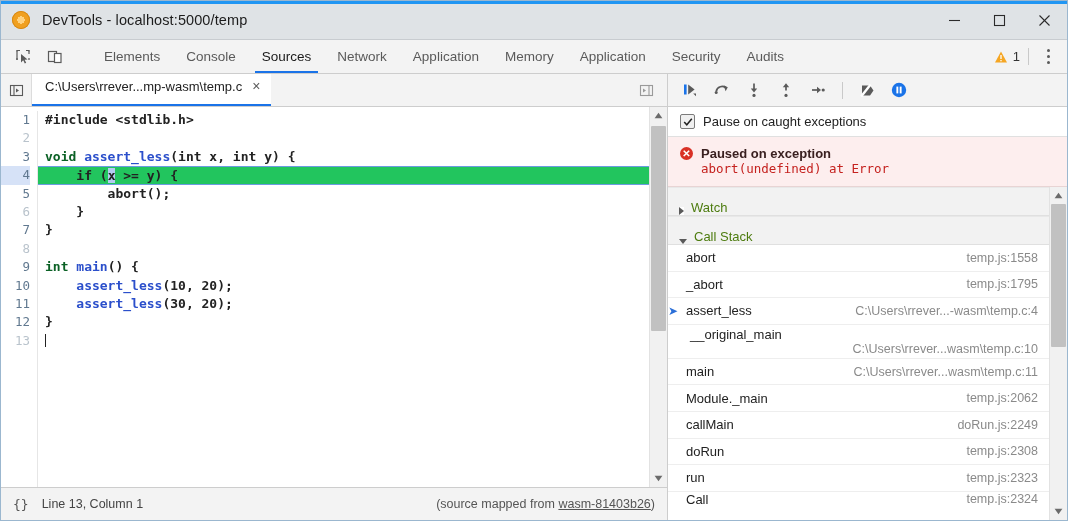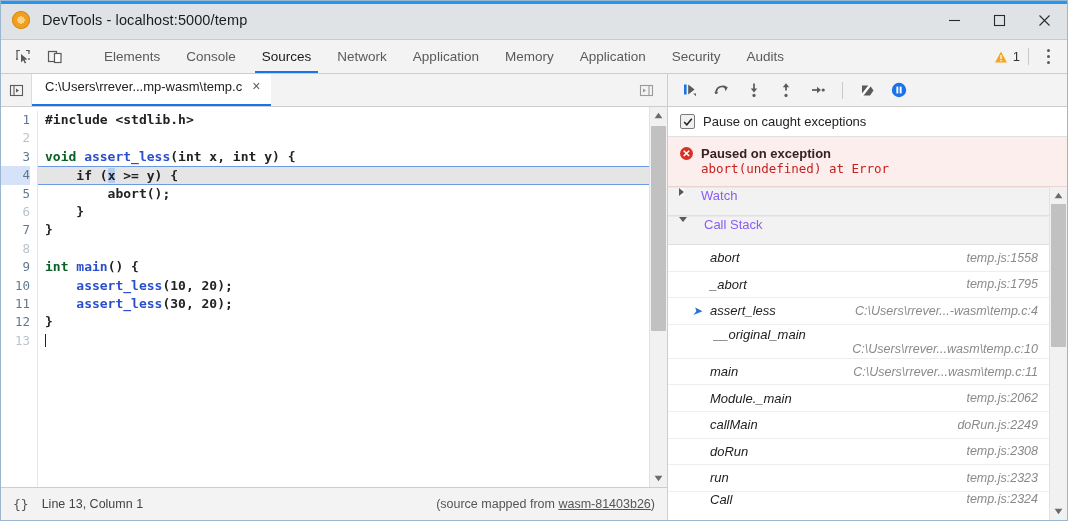--- a/index.html
+++ b/index.html
@@ -95,21 +95,21 @@
   .editor-inner{flex:1;display:flex;min-width:0;padding-top:4px;}
   .gutter{
     width:36px;flex:0 0 36px;text-align:right;padding-right:7px;box-sizing:border-box;
     color:#60788f;user-select:none;
   }
   .gutter .ln{height:18.4px;line-height:18.4px;font-size:12.5px;}
   .gutter .ln.blank{color:#b9c3cc;}
   .gutter .ln.hl{background:#d6e2f7;}
   .codecol{flex:1;min-width:0;position:relative;border-left:1px solid #e6e6e6;font-weight:bold;}
   .cline{height:18.4px;line-height:18.4px;white-space:pre;padding-left:7px;}
-  .cline.hl{background:#e5e5e5;border-top:1px solid #6c9ae0;border-bottom:1px solid #6c9ae0;
+  .cline.hl{background:#22c55e;border-top:1px solid #6c9ae0;border-bottom:1px solid #6c9ae0;
             height:18.4px;box-sizing:border-box;}
   .k{color:#0b6125;}        
   .fn{color:#2b4fcb;}
   .pre{color:#222;}
   .sel{background:#b4ccef;}
   .caret{display:inline-block;width:1px;height:13px;background:#222;vertical-align:-2px;}
   
   .vscroll{
     width:17px;flex:0 0 17px;background:#f1f1f1;border-left:1px solid #e2e2e2;
     display:flex;flex-direction:column;align-items:center;
@@ -148,30 +148,30 @@
     width:13px;height:13px;border-radius:50%;background:#d93025;color:#fff;
     font-size:10px;line-height:13px;text-align:center;flex:0 0 13px;font-weight:bold;
   }
   .exc-detail{
     margin-top:0;margin-left:21px;font-family:"DejaVu Sans Mono", monospace;
     font-size:12.5px;color:#c5221f;
   }
   .dbg-scroll{flex:1;display:flex;min-height:0;}
   .dbg-list{flex:1;min-width:0;overflow:hidden;}
   .sect-head{
-    height:27px;display:flex;align-items:flex-start;gap:17px;padding-left:11px;
+    height:27px;display:flex;align-items:flex-end;gap:7px;padding-left:11px;
     background:#f2f2f2;border-bottom:1px solid #e0e0e0;border-top:1px solid #e8e8e8;
-    font-size:13px;color:#8b5cf6;
+    font-size:13px;color:#4d7c0f;
   }
   .tri{width:0;height:0;flex:0 0 auto;}
   .tri.right{border-left:5px solid #5a5a5a;border-top:4px solid transparent;border-bottom:4px solid transparent;}
   .tri.down{border-top:5px solid #5a5a5a;border-left:4px solid transparent;border-right:4px solid transparent;}
   .cs-row{
     height:26.6px;display:flex;align-items:center;border-bottom:1px solid #eeeeee;
-    font-size:13px;color:#222;padding-left:28px;box-sizing:border-box;position:relative;font-style:italic;
+    font-size:13px;color:#222;padding-left:4px;box-sizing:border-box;position:relative;
   }
   .cs-arrow{width:14px;flex:0 0 14px;color:#2b6fd8;font-size:12px;line-height:1;margin-left:-4px;}
   .cs-name{margin-left:4px;white-space:nowrap;}
   .cs-loc{margin-left:auto;padding-right:11px;color:#8a8a8a;font-size:12.5px;white-space:nowrap;}
   .cs-row.wrapped{height:auto;min-height:26.6px;flex-direction:column;align-items:flex-start;
                   padding-top:2px;padding-bottom:2px;}
   .cs-row.wrapped .cs-name{margin-left:18px;}
   .cs-row.wrapped .cs-loc{margin-left:auto;align-self:flex-end;}
   .cs-row.cut{height:13px;overflow:hidden;border-bottom:none;align-items:flex-start;}
 </style>

